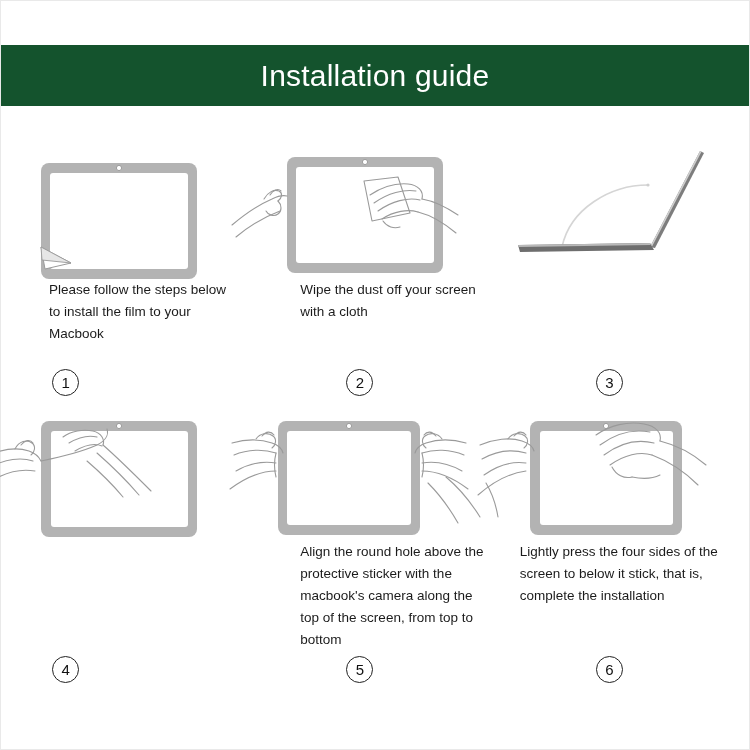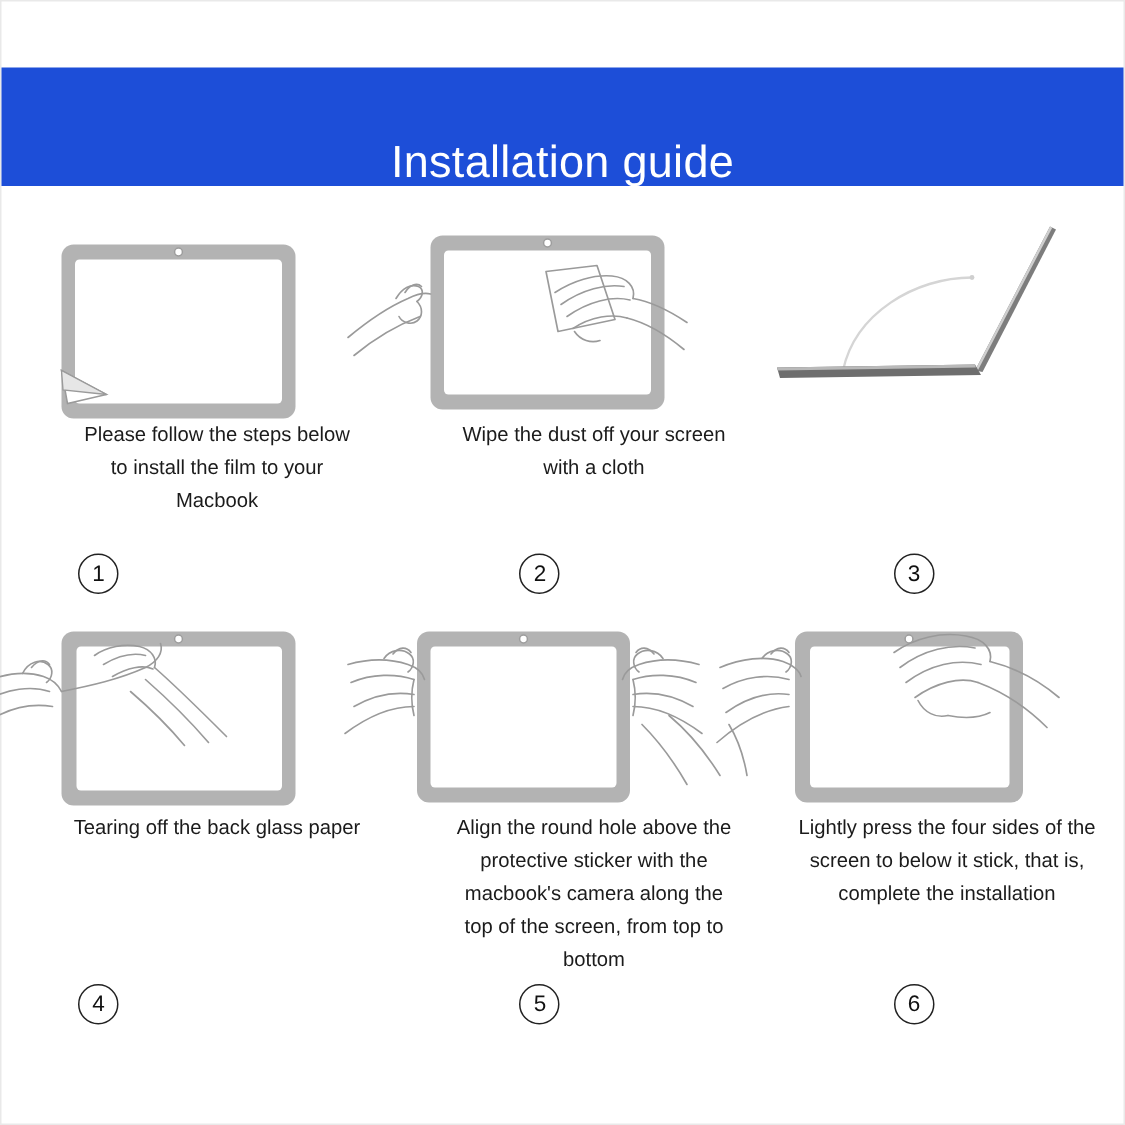--- a/index.html
+++ b/index.html
@@ -12,40 +12,40 @@
   }
   #page{
     position:absolute;inset:0;
     box-sizing:border-box;
     border:1px solid #e9e9e9;
     background:#ffffff;
   }
   
   #banner{
     position:absolute;
-    left:0;right:0;top:44px;height:79px;
-    background:#1d4ed8;
-    display:flex;align-items:flex-end;justify-content:center;
+    left:0;right:0;top:44px;height:61px;
+    background:#14532d;
+    display:flex;align-items:center;justify-content:center;
   }
   #banner-title{
     color:#ffffff;
     font-size:30px;
     font-weight:400;
     letter-spacing:.2px;
     line-height:1;
   }
   
   #grid{
     position:absolute;
     left:0;top:128px;right:0;bottom:0;
     display:grid;
     grid-template-columns:repeat(3,1fr);
     grid-template-rows:262px 1fr;
   }
-  .cell{position:relative;text-align:center;}
+  .cell{position:relative;}
   .art{
     position:relative;
     height:136px;
     width:100%;
   }
   .art svg{position:absolute;left:0;top:0;overflow:visible;}
   .caption{
     position:absolute;
     left:48px;right:10px;
     top:150px;
@@ -175,21 +175,20 @@
             <path d="M40 70 C60 66 78 62 96 54 C104 50 108 44 106 38"></path>
             <path d="M62 46 C70 40 82 38 92 40 C100 42 104 48 102 54"></path>
             <path d="M68 52 C78 46 88 44 96 46"></path>
             <path d="M74 60 C84 54 94 52 101 55"></path>
             <path d="M102 54 C118 68 134 84 150 100"></path>
             <path d="M96 62 C112 76 126 90 138 104"></path>
             <path d="M86 70 C100 82 112 94 122 106"></path>
           </g>
         </svg>
       </div>
-      <div class="caption">Tearing off the back glass paper</div>
       <div class="badge-wrap">
         <div class="badge">4</div>
       </div>
     </div>
 
     <div class="cell col2 row2">
       <div class="art">
         <svg width="250" height="136" viewBox="0 0 250 136">
           <rect x="28" y="30" width="142" height="114" rx="8" ry="8" fill="#b3b3b3"></rect>
           <rect x="37" y="40" width="124" height="94" rx="3" ry="3" fill="#ffffff"></rect>

